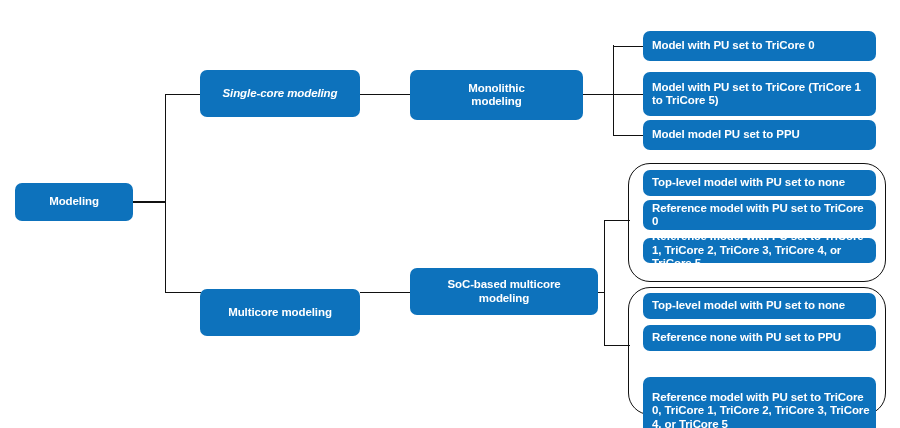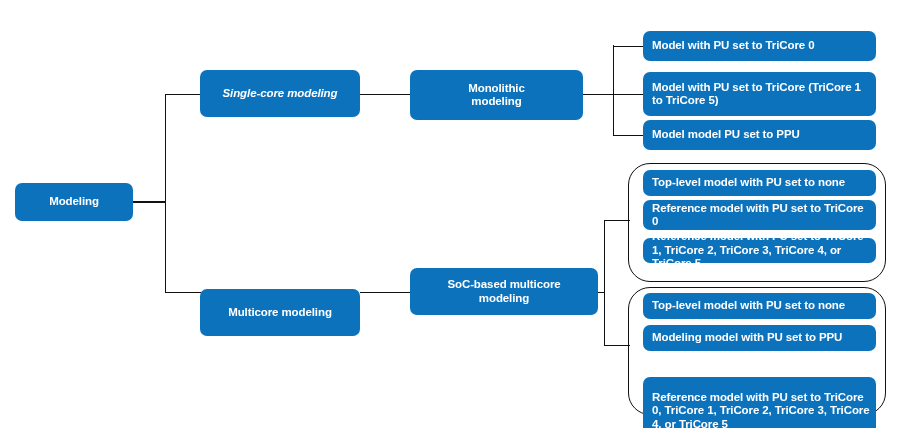--- a/index.html
+++ b/index.html
@@ -128,20 +128,20 @@
     <span class="node-label">Reference model with PU set to TriCore 1, TriCore 2, TriCore 3, TriCore 4, or TriCore 5</span>
   </div>
 
   <div class="group-box" style="left:628px; top:287px; width:258px; height:128px;"></div>
 
   <div class="node left" style="left:643px; top:293px; width:233px; height:26px;">
     <span class="node-label">Top-level model with PU set to none</span>
   </div>
 
   <div class="node left" style="left:643px; top:325px; width:233px; height:26px;">
-    <span class="node-label">Modeling model with PU set to PPU</span>
+    <span class="node-label">Reference none with PU set to PPU</span>
   </div>
 
   <div class="node left" style="left:643px; top:357px; width:233px; height:68px;margin-top:20px;">
     <span class="node-label">Reference model with PU set to TriCore 0, TriCore 1, TriCore 2, TriCore 3, TriCore 4, or TriCore 5</span>
   </div>
 
 </div>
 
 </body></html>

